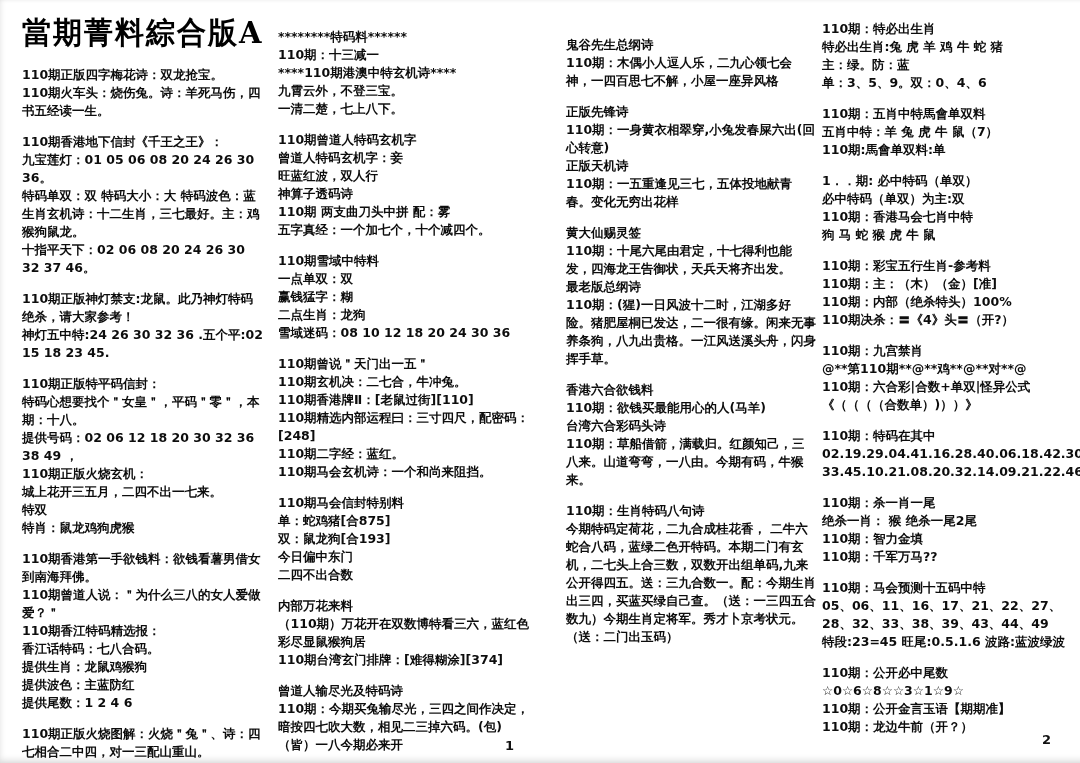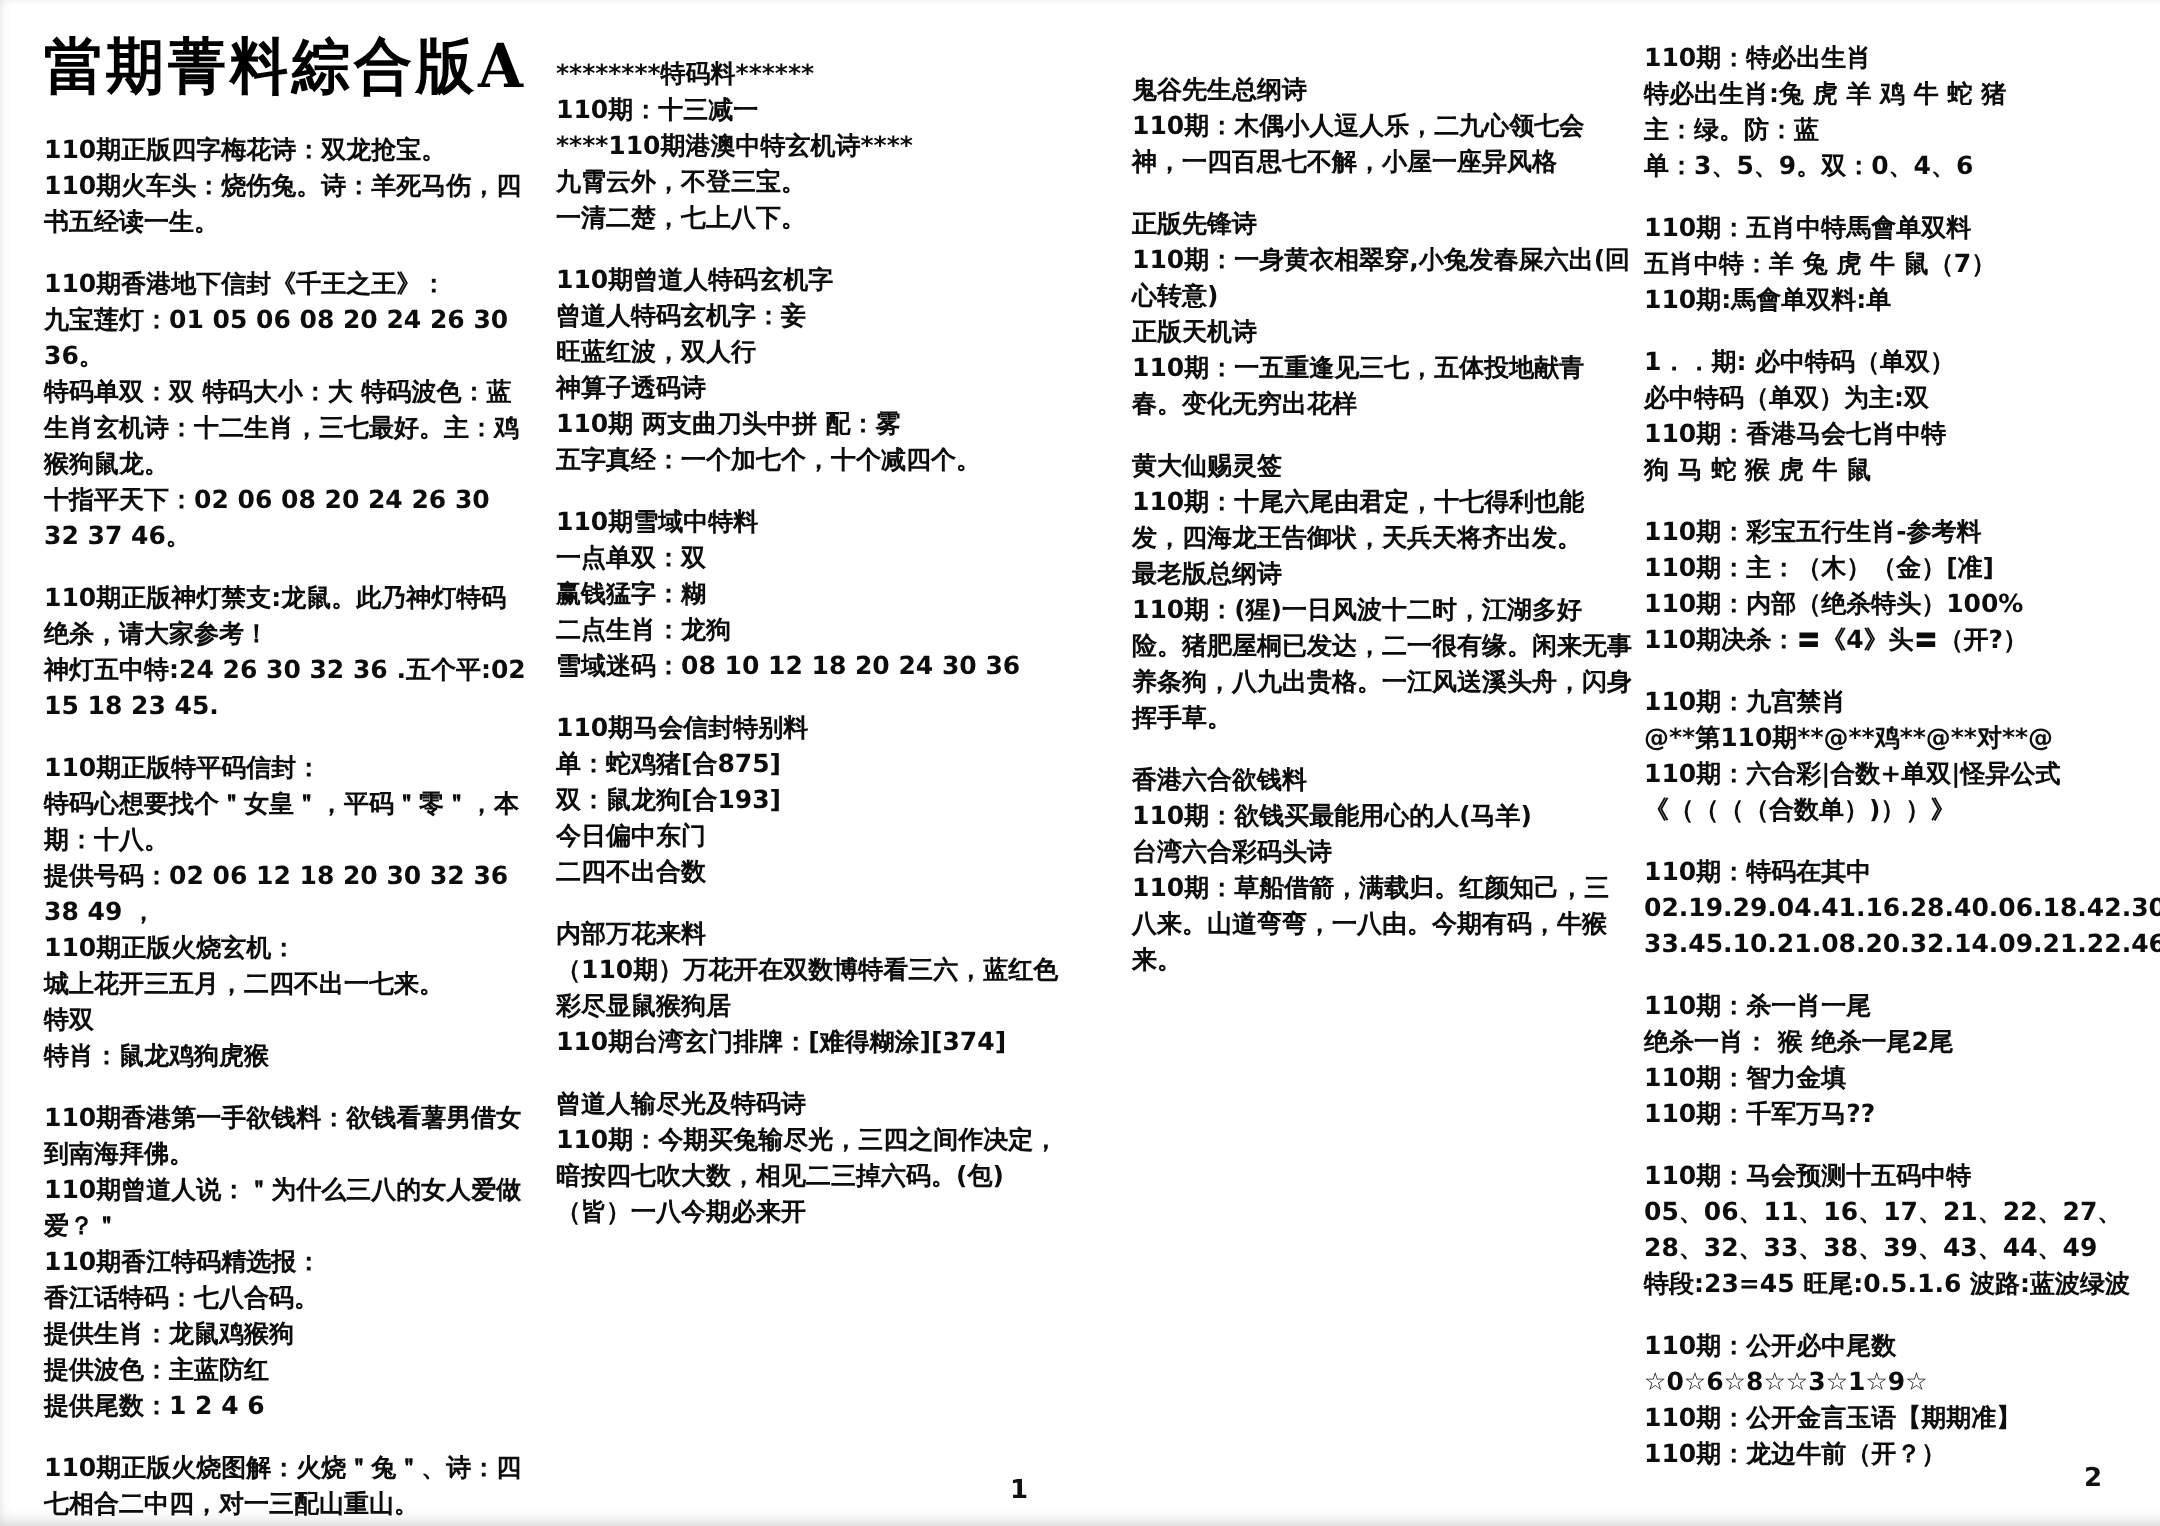--- a/index.html
+++ b/index.html
@@ -97,20 +97,26 @@
 曾道人特码玄机字：妾
 旺蓝红波，双人行
 神算子透码诗
 110期 两支曲刀头中拼 配：雾
 五字真经：一个加七个，十个减四个。</div>
       <div class="block">110期雪域中特料
 一点单双：双
 赢钱猛字：糊
 二点生肖：龙狗
 雪域迷码：08 10 12 18 20 24 30 36</div>
+      <div class="block">110期曾说＂天门出一五＂
+110期玄机决：二七合，牛冲兔。
+110期香港牌Ⅱ：[老鼠过街][110]
+110期精选内部运程曰：三寸四尺，配密码：[248]
+110期二字经：蓝红。
+110期马会玄机诗：一个和尚来阻挡。</div>
       <div class="block">110期马会信封特别料
 单：蛇鸡猪[合875]
 双：鼠龙狗[合193]
 今日偏中东门
 二四不出合数</div>
       <div class="block">内部万花来料
 （110期）万花开在双数博特看三六，蓝红色彩尽显鼠猴狗居
 110期台湾玄门排牌：[难得糊涂][374]</div>
       <div class="block">曾道人输尽光及特码诗
 110期：今期买兔输尽光，三四之间作决定，暗按四七吹大数，相见二三掉六码。(包)（皆）一八今期必来开</div>
@@ -123,20 +129,22 @@
 正版天机诗
 110期：一五重逢见三七，五体投地献青春。变化无穷出花样</div>
       <div class="block">黄大仙赐灵签
 110期：十尾六尾由君定，十七得利也能发，四海龙王告御状，天兵天将齐出发。
 最老版总纲诗
 110期：(猩)一日风波十二时，江湖多好险。猪肥屋桐已发达，二一很有缘。闲来无事养条狗，八九出贵格。一江风送溪头舟，闪身挥手草。</div>
       <div class="block">香港六合欲钱料
 110期：欲钱买最能用心的人(马羊)
 台湾六合彩码头诗
 110期：草船借箭，满载归。红颜知己，三八来。山道弯弯，一八由。今期有码，牛猴来。</div>
+      <div class="block">110期：生肖特码八句诗
+今期特码定荷花，二九合成桂花香， 二牛六蛇合八码，蓝绿二色开特码。本期二门有玄机，二七头上合三数，双数开出组单码,九来公开得四五。送：三九合数一。配：今期生肖出三四，买蓝买绿自己查。（送：一三四五合数九）今期生肖定将军。秀才卜京考状元。（送：二门出玉码）</div>
     </div>
   <div class="col col-4">
       <div class="block">110期：特必出生肖
 特必出生肖:兔 虎 羊 鸡 牛 蛇 猪
 主：绿。防：蓝
 单：3、5、9。双：0、4、6</div>
       <div class="block">110期：五肖中特馬會单双料
 五肖中特：羊 兔 虎 牛 鼠（7）
 110期:馬會单双料:单</div>
       <div class="block">1．．期: 必中特码（单双）

